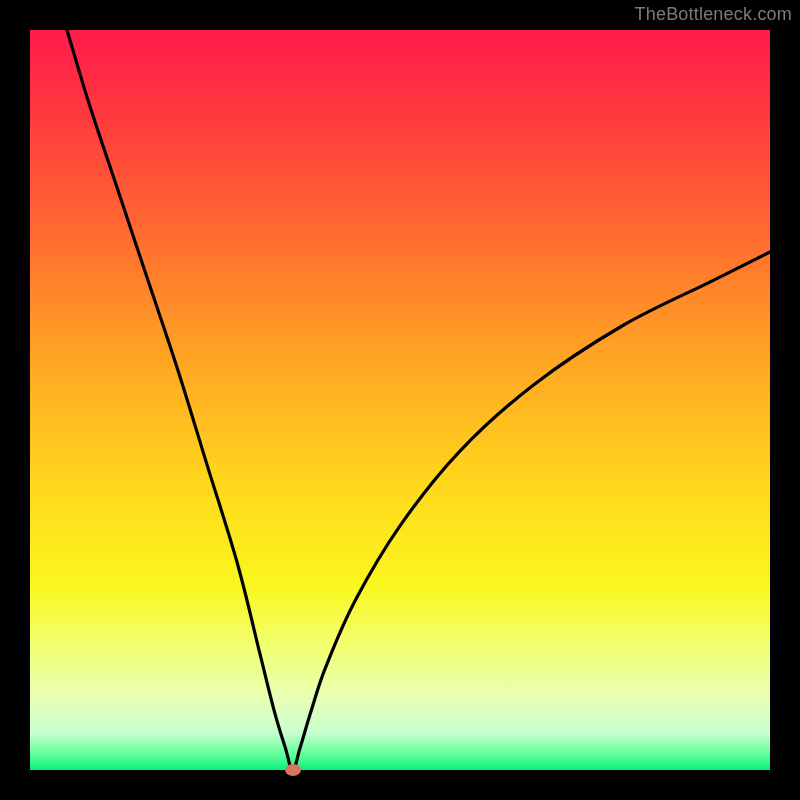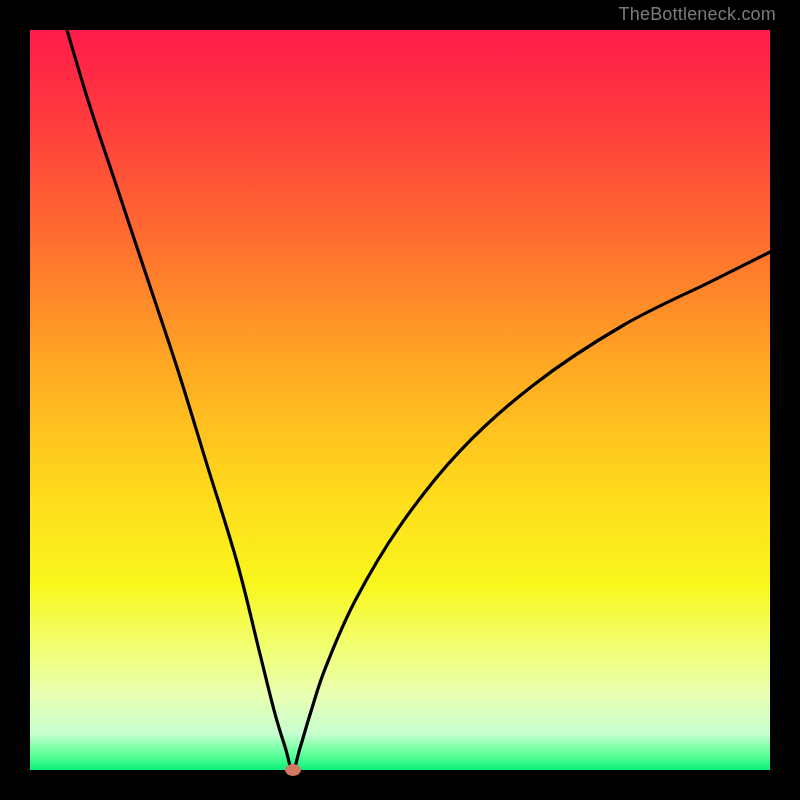--- a/index.html
+++ b/index.html
@@ -42,21 +42,21 @@
     position: absolute;
     left: 0;
     top: 0;
     width: 740px;
     height: 740px;
     overflow: visible;
   }
   .watermark {
     position: absolute;
     top: 4px;
-    right: 24px;
+    right: 8px;
     color: #7a7a7a;
     font-size: 18px;
     font-weight: 500;
     letter-spacing: 0.2px;
     user-select: none;
   }
   .marker {
     position: absolute;
     width: 16px;
     height: 12px;

